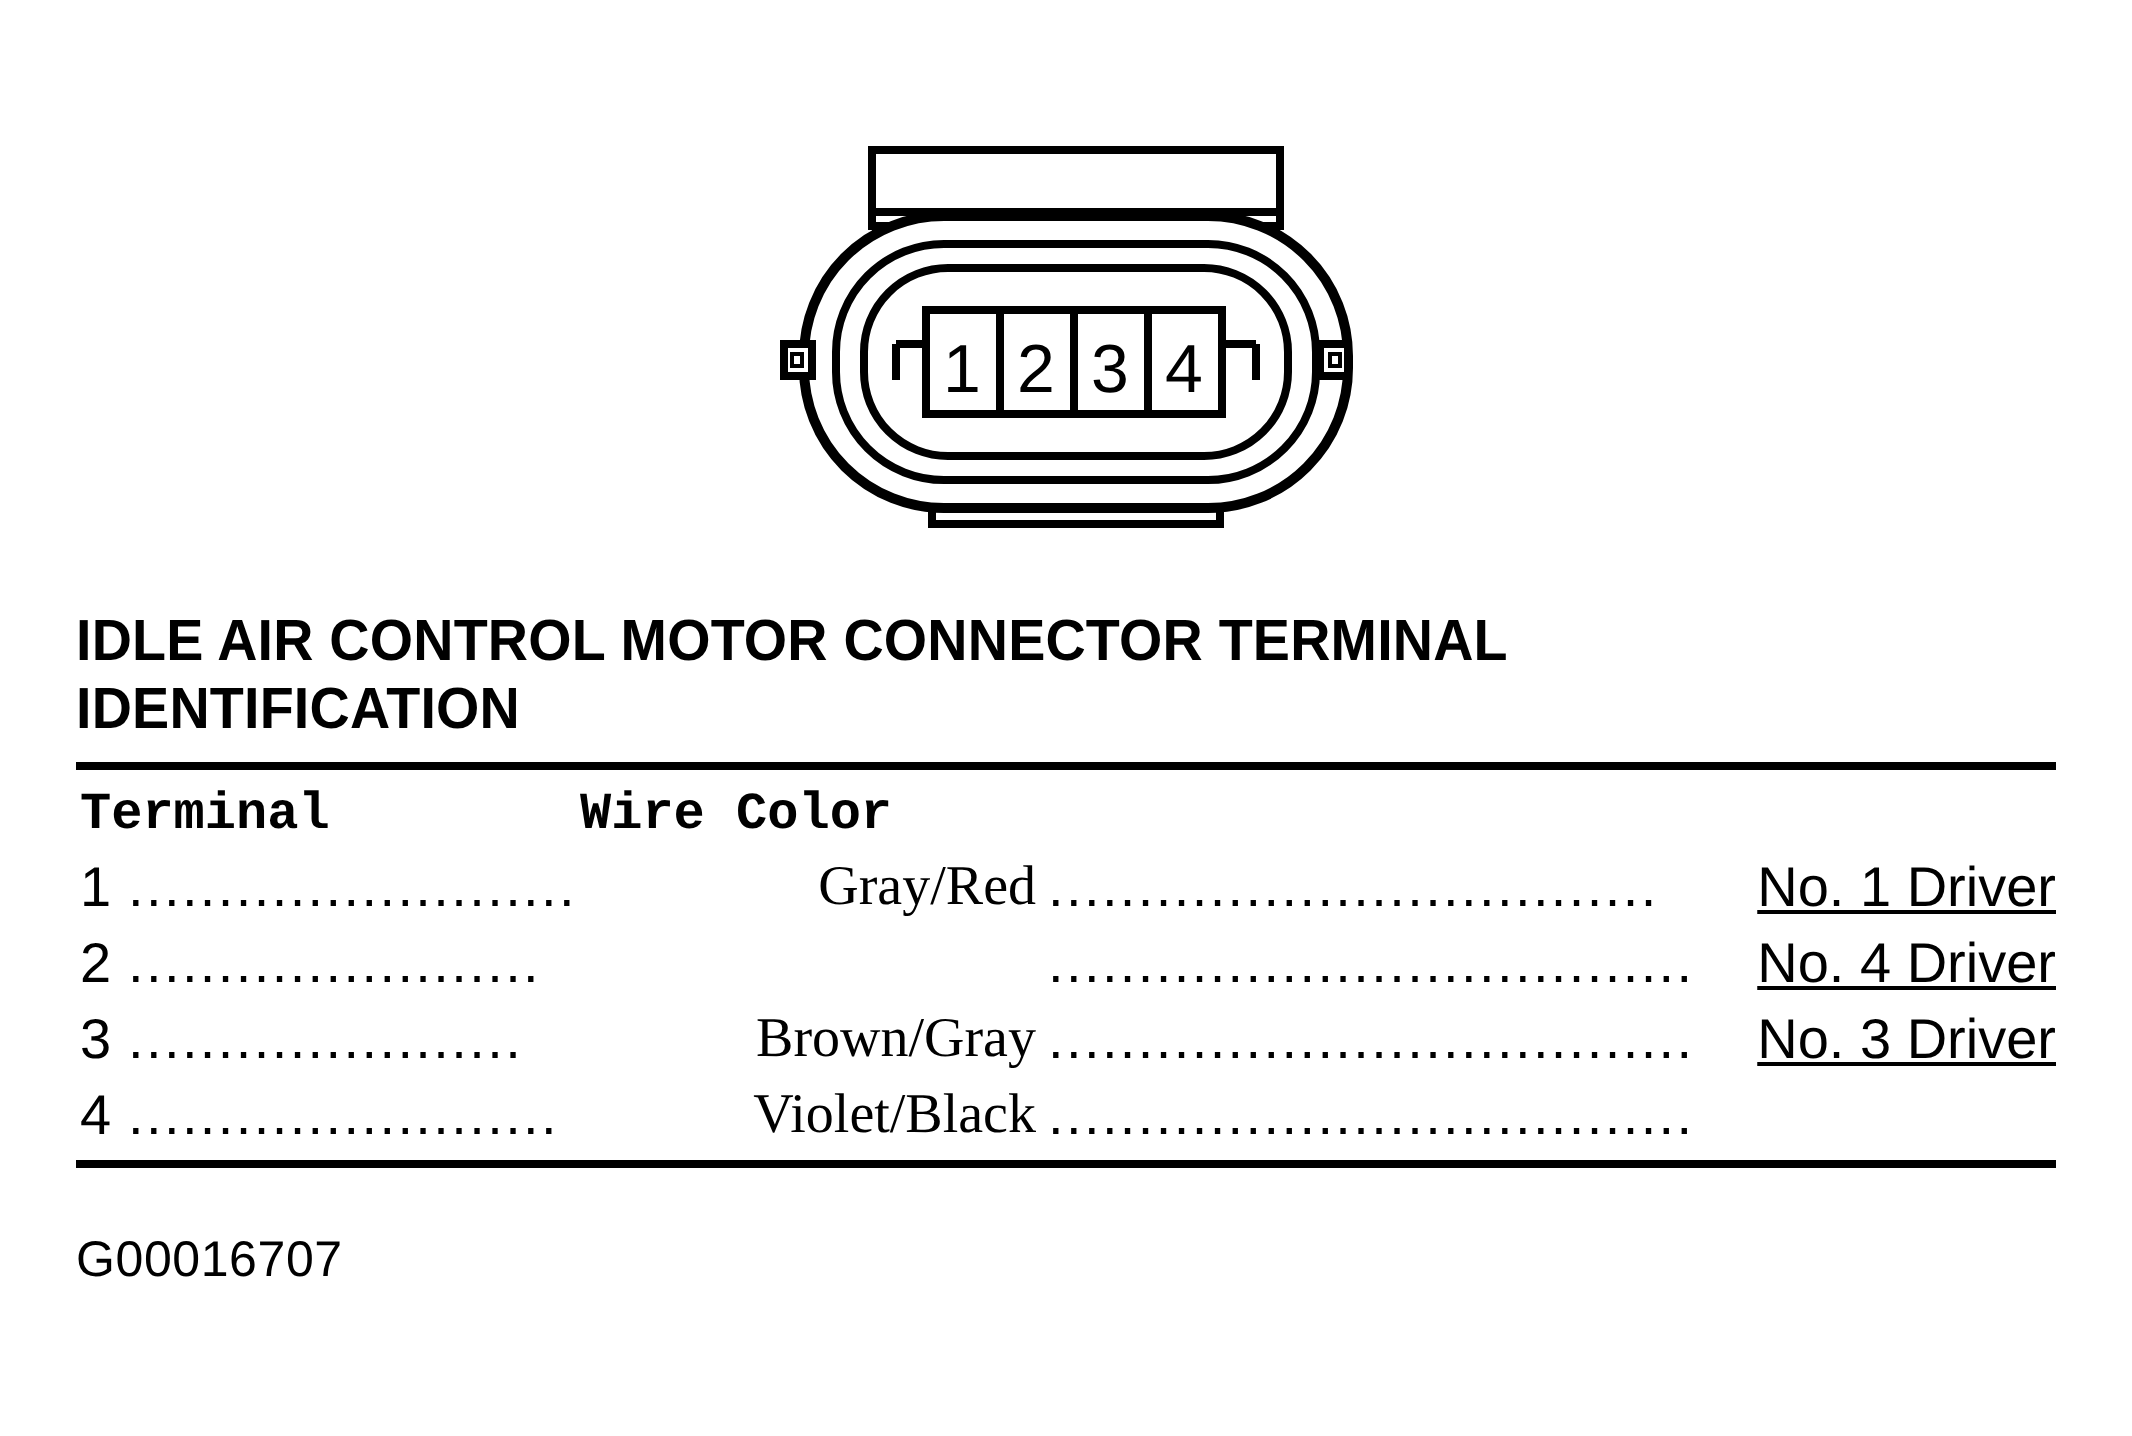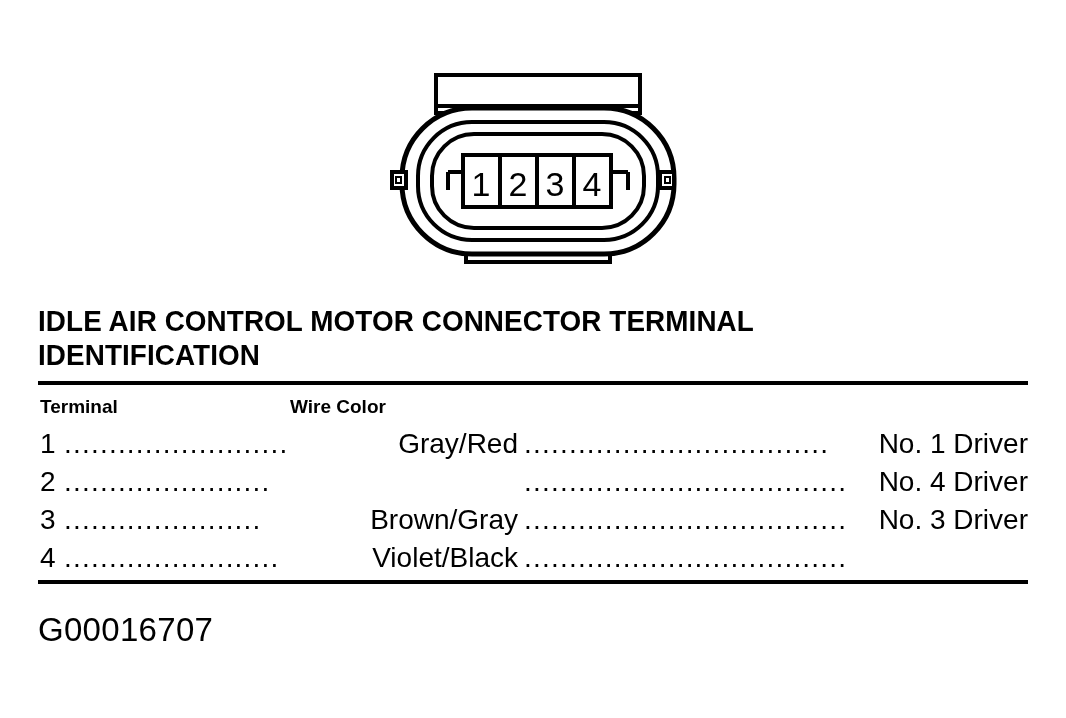--- a/index.html
+++ b/index.html
@@ -63,23 +63,24 @@
     margin-top: 3px;
   }
 
   .table-header {
     position: relative;
     height: 38px;
   }
   .th {
     position: absolute;
     font-weight: bold;
-    font-size: 19px;
+    font-size: 26px;
     line-height: 38px;
     white-space: nowrap;
+    font-family: Liberation Mono, monospace;
   }
   .th-terminal { left: 2px; top: 3px; }
   .th-wirecolor { left: 252px; top: 3px; }
   .th-function { right: 0px; top: 3px; }
 
   .table-body {
     position: relative;
     padding-top: 2px;
   }
   .row {
@@ -97,31 +98,33 @@
   .leader-a {
     position: absolute;
     top: 0;
     overflow: hidden;
     letter-spacing: 1.2px;
   }
   .cell-color {
     position: absolute;
     top: 0;
     text-align: right;
+    font-family: Liberation Serif, serif;
   }
   .leader-b {
     position: absolute;
     top: 0;
     overflow: hidden;
     letter-spacing: 1.2px;
   }
   .cell-function {
     position: absolute;
     top: 0;
     right: 0;
+    text-decoration: underline;
   }
 
   
   .row .leader-a { left: 26px; }
   .row .cell-color { left: 150px; width: 330px; }
   .row .leader-b { left: 486px; }
 
   .row-1 .leader-a { width: 222px; }
   .row-1 .leader-b { width: 306px; }
   .row-2 .leader-a { width: 206px; }
@@ -129,21 +132,21 @@
   .row-3 .leader-a { width: 200px; }
   .row-3 .leader-b { width: 320px; }
   .row-4 .leader-a { width: 212px; }
   .row-4 .leader-b { width: 320px; }
 
   
   #figure-code {
     position: absolute;
     left: 38px;
     top: 615px;
-    font-size: 33px;
+    font-size: 25px;
     line-height: 30px;
     letter-spacing: 0.3px;
     white-space: nowrap;
   }
 </style>
 </head>
 <body>
 
 <div id="connector-figure">
   <svg width="1066" height="290" viewBox="0 0 1066 290" xmlns="http://www.w3.org/2000/svg">

